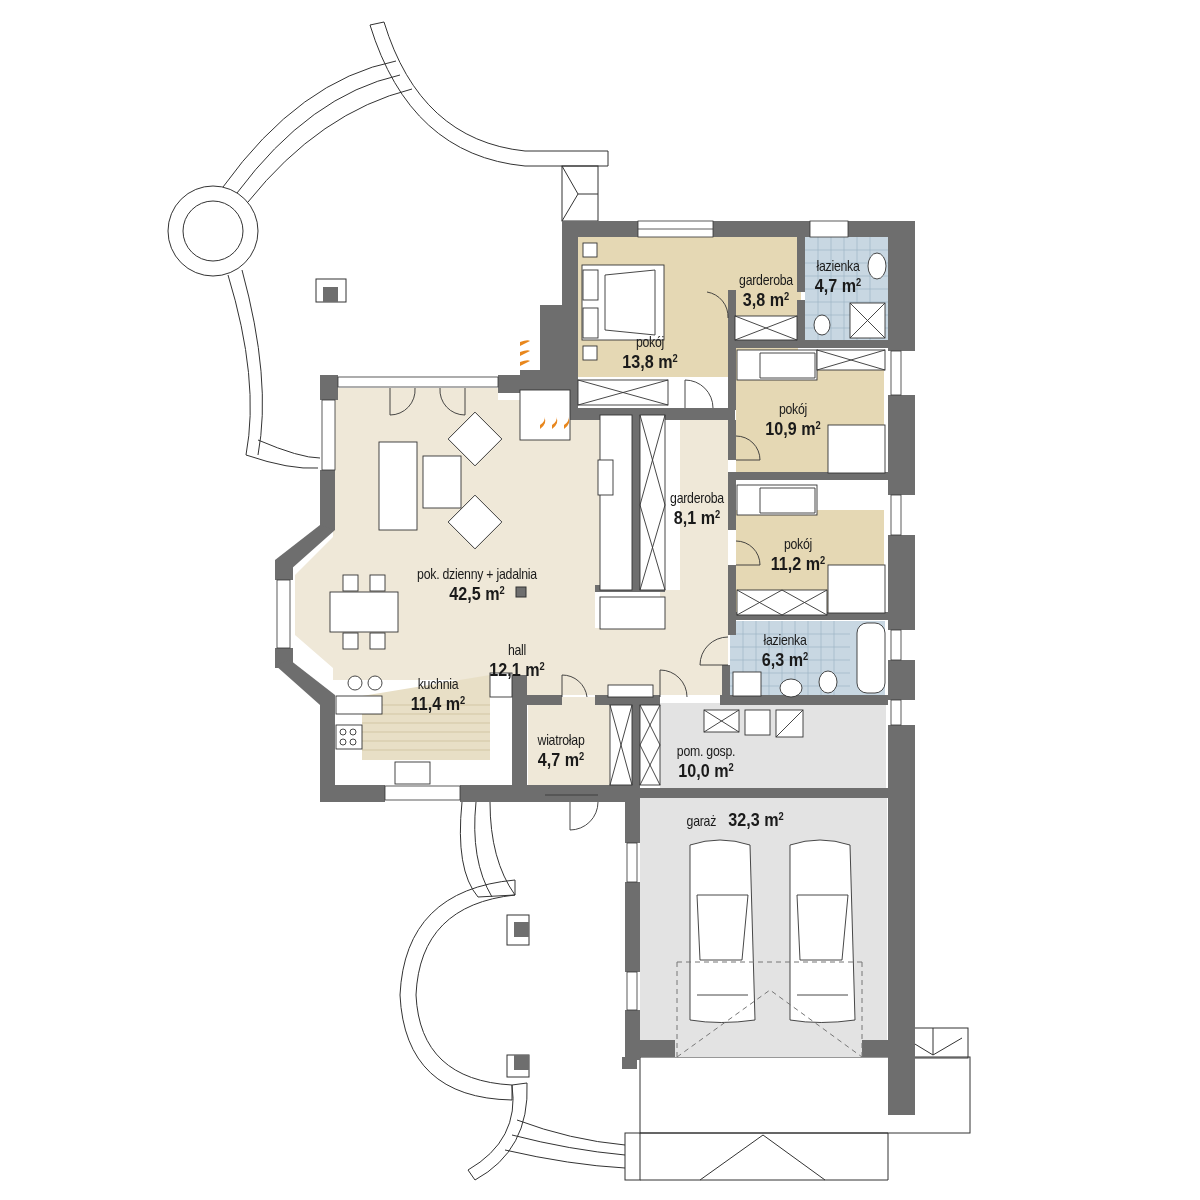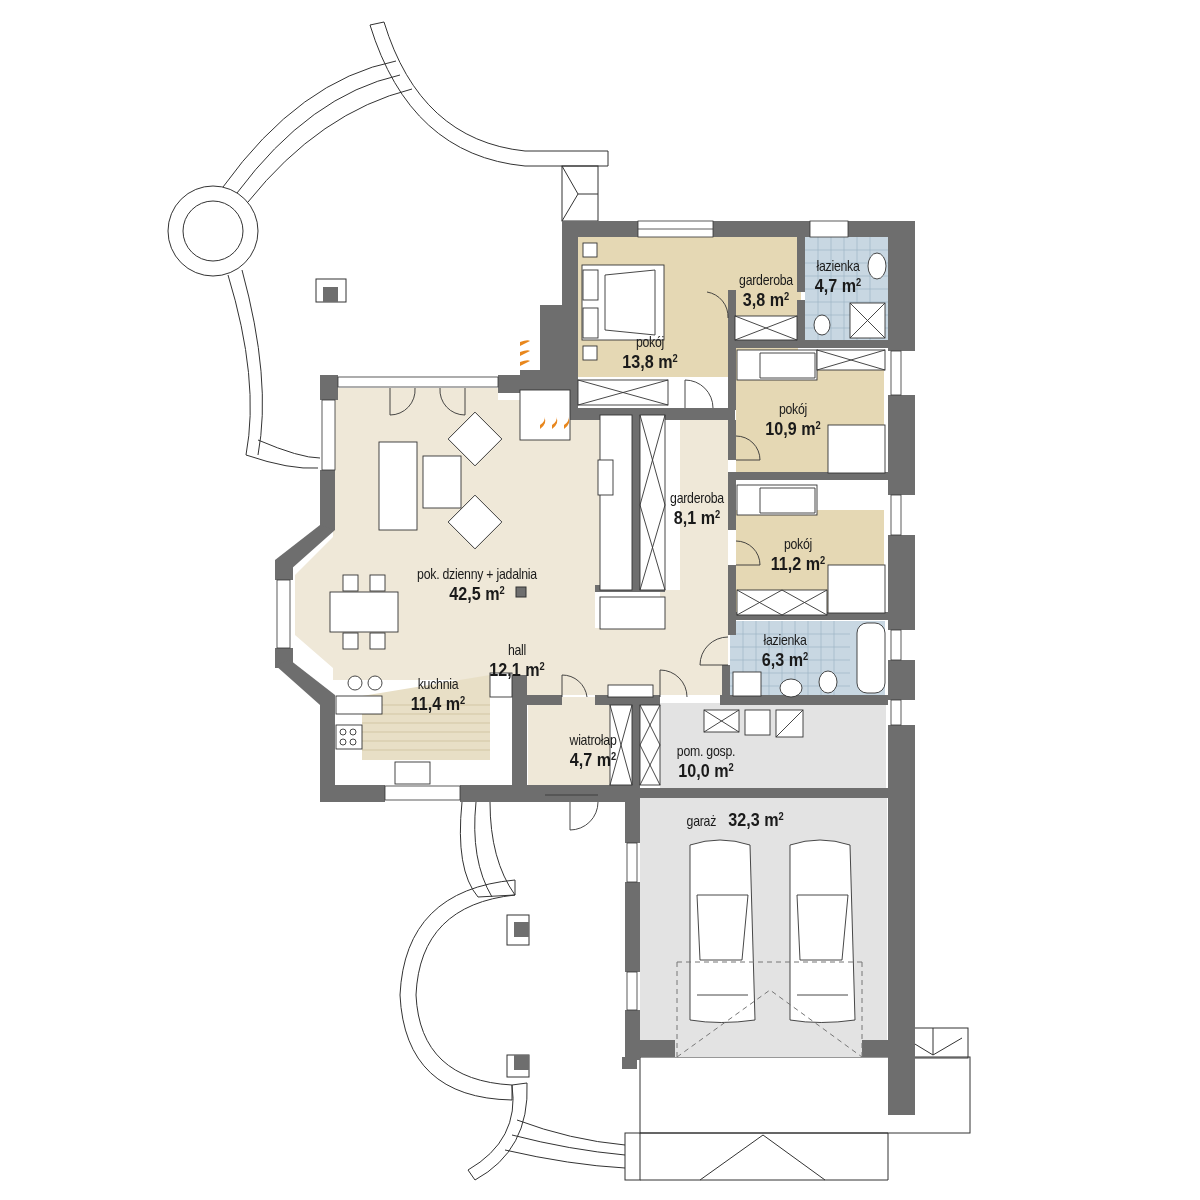--- a/index.html
+++ b/index.html
@@ -292,21 +292,21 @@
     <span class="ar"><span>12,1</span> <span>m</span><sup>2</sup></span>
   </div>
   <div class="lbl" style="left:785px;top:632px;">
     <span class="nm">łazienka</span>
     <span class="ar"><span>6,3</span> <span>m</span><sup>2</sup></span>
   </div>
   <div class="lbl" style="left:438px;top:676px;">
     <span class="nm">kuchnia</span>
     <span class="ar"><span>11,4</span> <span>m</span><sup>2</sup></span>
   </div>
-  <div class="lbl" style="left:593px;top:732px;">
+  <div class="lbl" style="left:561px;top:732px;">
     <span class="nm">wiatrołap</span>
     <span class="ar"><span>4,7</span> <span>m</span><sup>2</sup></span>
   </div>
   <div class="lbl" style="left:706px;top:743px;">
     <span class="nm">pom. gosp.</span>
     <span class="ar"><span>10,0</span> <span>m</span><sup>2</sup></span>
   </div>
   <div class="lbl inline" style="left:736px;top:810px;">
     <span class="nm">garaż</span><span class="ar"><span>32,3</span> <span>m</span><sup>2</sup></span>
   </div>

